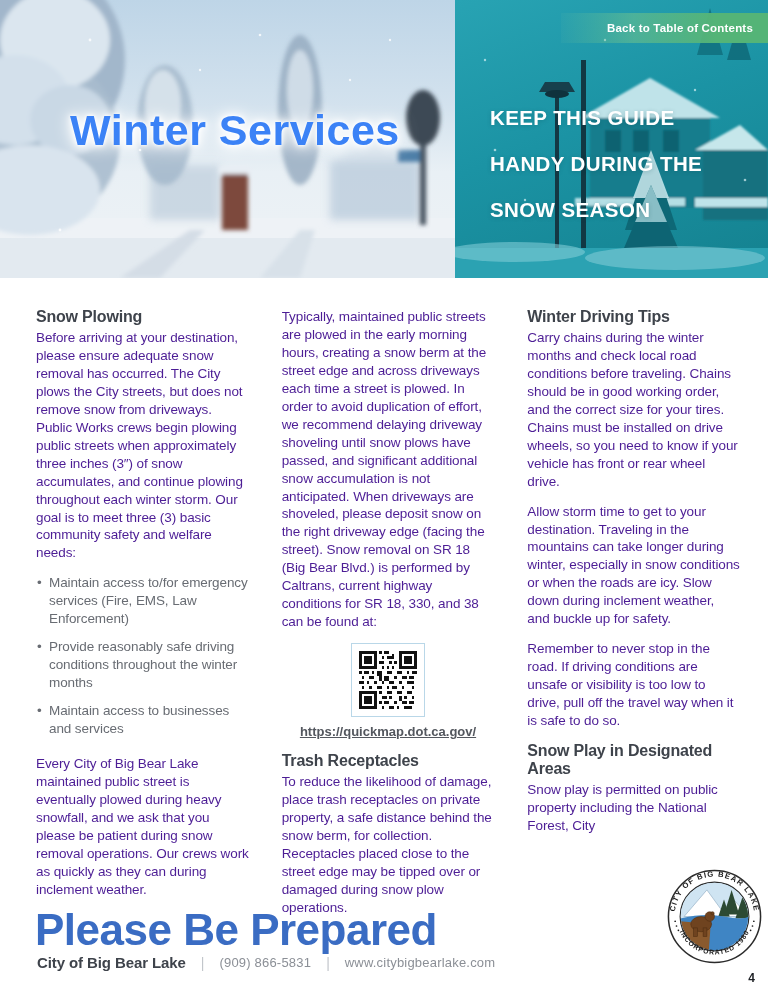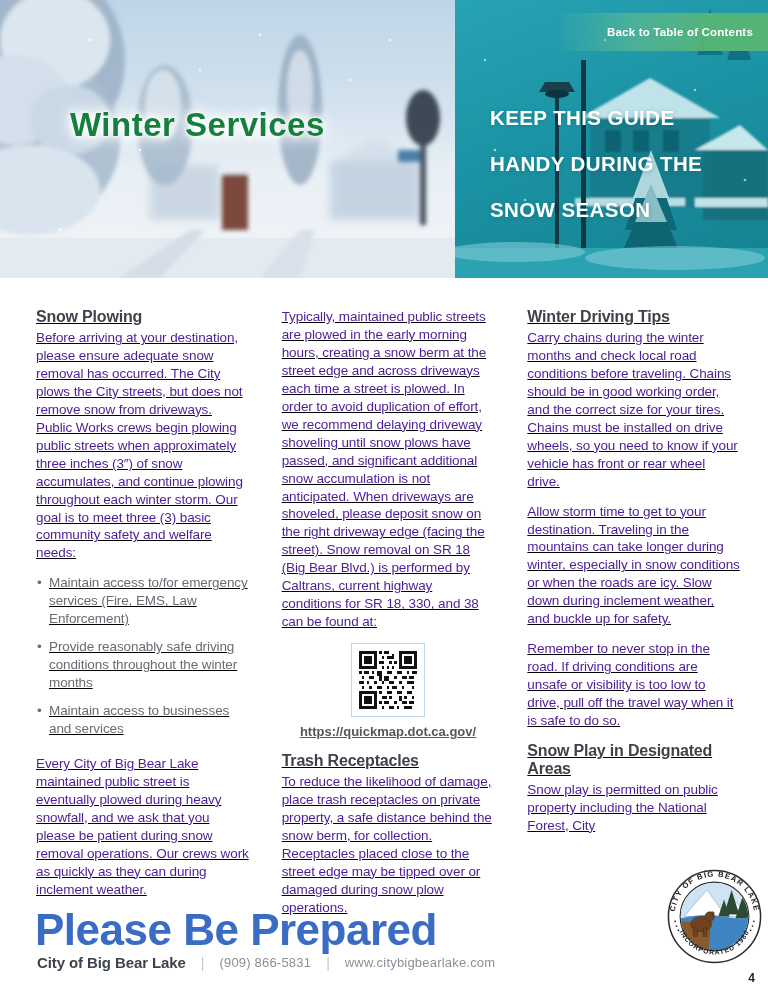--- a/index.html
+++ b/index.html
@@ -7,36 +7,36 @@
         font-family:"Liberation Sans",sans-serif;}
 
   
   .banner{position:absolute;top:0;left:0;width:768px;height:278px;overflow:hidden;}
   .banner-photo{position:absolute;top:0;left:0;width:455px;height:278px;
     background:linear-gradient(180deg,#bed5e7 0%,#d3e2ee 38%,#e9f0f5 62%,#eef2f5 100%);}
   .banner-teal{position:absolute;top:0;left:455px;width:313px;height:278px;
     background:linear-gradient(160deg,#28a3b3 0%,#1b93a4 45%,#14818f 100%);}
   .banner svg{display:block;}
 
-  .back-strip{position:absolute;top:13px;right:0;height:38px;display:flex;align-items:center;
+  .back-strip{position:absolute;top:13px;right:0;height:30px;display:flex;align-items:center;
     padding:0 15px 0 46px;
     background:linear-gradient(90deg,rgba(150,210,170,0.05) 0%,rgba(110,195,140,0.55) 35%,#54b477 75%);
     color:#ffffff;font-weight:bold;font-size:11.5px;letter-spacing:0.2px;cursor:pointer;}
 
   .banner-title{position:absolute;left:70px;top:106px;width:360px;
-    font-size:33px;font-weight:bold;letter-spacing:0.5px;color:#15803d;
+    font-size:43px;font-weight:bold;letter-spacing:0.5px;color:#3b82f6;
     text-shadow:0 0 3px #fff,0 0 6px #fff,0 0 12px #fff,0 2px 16px rgba(255,255,255,0.95),
                 0 0 22px rgba(255,255,255,0.8);}
 
   .tagline{position:absolute;left:490px;top:95px;color:#ffffff;font-weight:bold;
     font-size:20.5px;line-height:46px;letter-spacing:0.4px;
     text-shadow:0 1px 4px rgba(10,70,80,0.25);}
 
   
-  .columns{position:absolute;top:308px;left:36px;width:704px;display:flex;gap:33px;text-decoration:underline;}
+  .columns{position:absolute;top:308px;left:36px;width:704px;display:flex;gap:33px;}
   .col{flex:1;min-width:0;}
   .col-head{font-size:16px;font-weight:bold;color:#3e434b;margin:0 0 3px;letter-spacing:-0.2px;}
   .col-head.mt{margin-top:2px;}
   p.body{font-size:13.5px;color:#4c1d95;line-height:1.33;margin:0 0 12px;letter-spacing:-0.1px;}
   ul.bullets{list-style:none;margin:2px 0 16px;padding:0;}
   ul.bullets li{position:relative;padding-left:13px;margin:0 0 10px;
     font-size:13.5px;color:#686c73;line-height:1.33;letter-spacing:-0.1px;}
   ul.bullets li::before{content:"\2022";position:absolute;left:1px;top:0;color:#686c73;}
 
   

